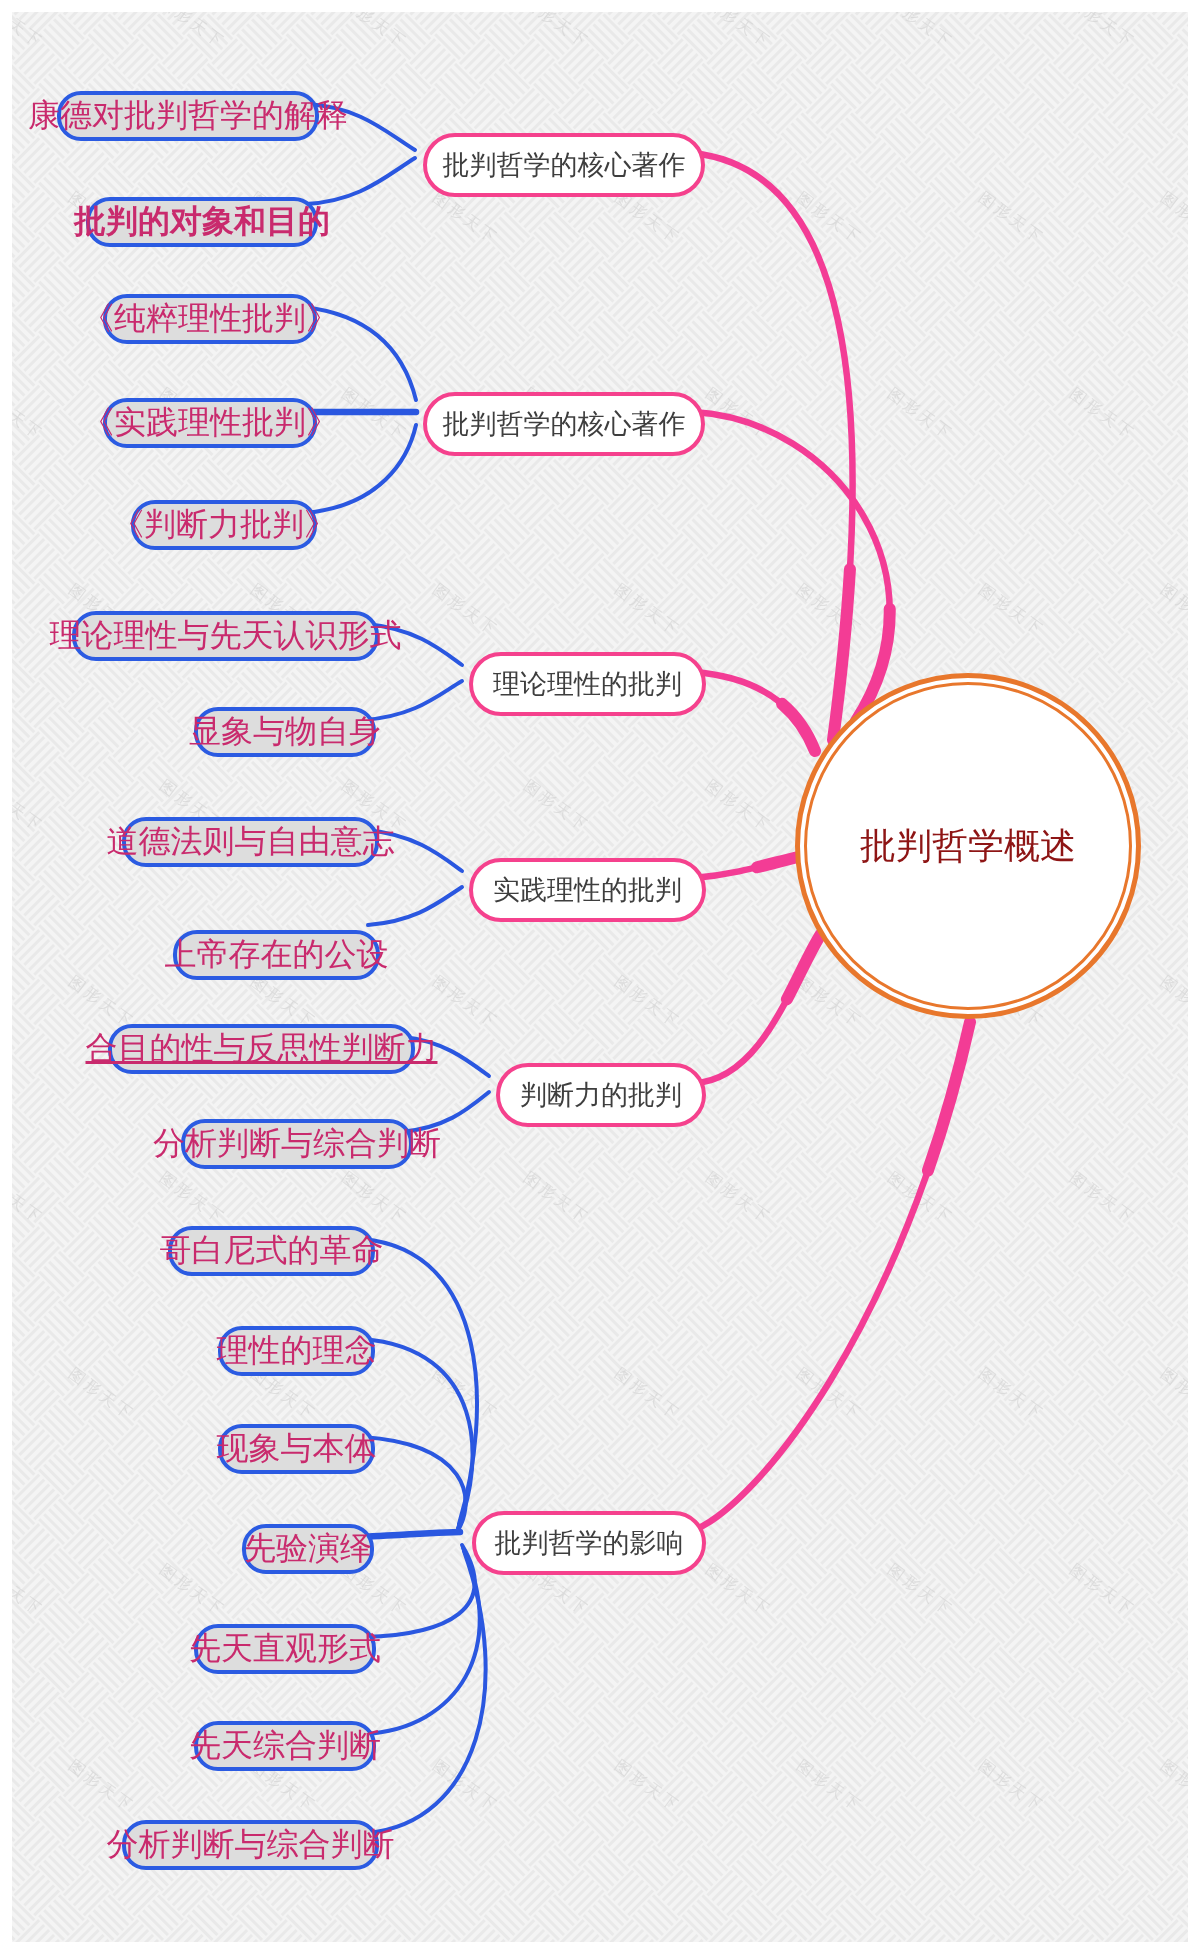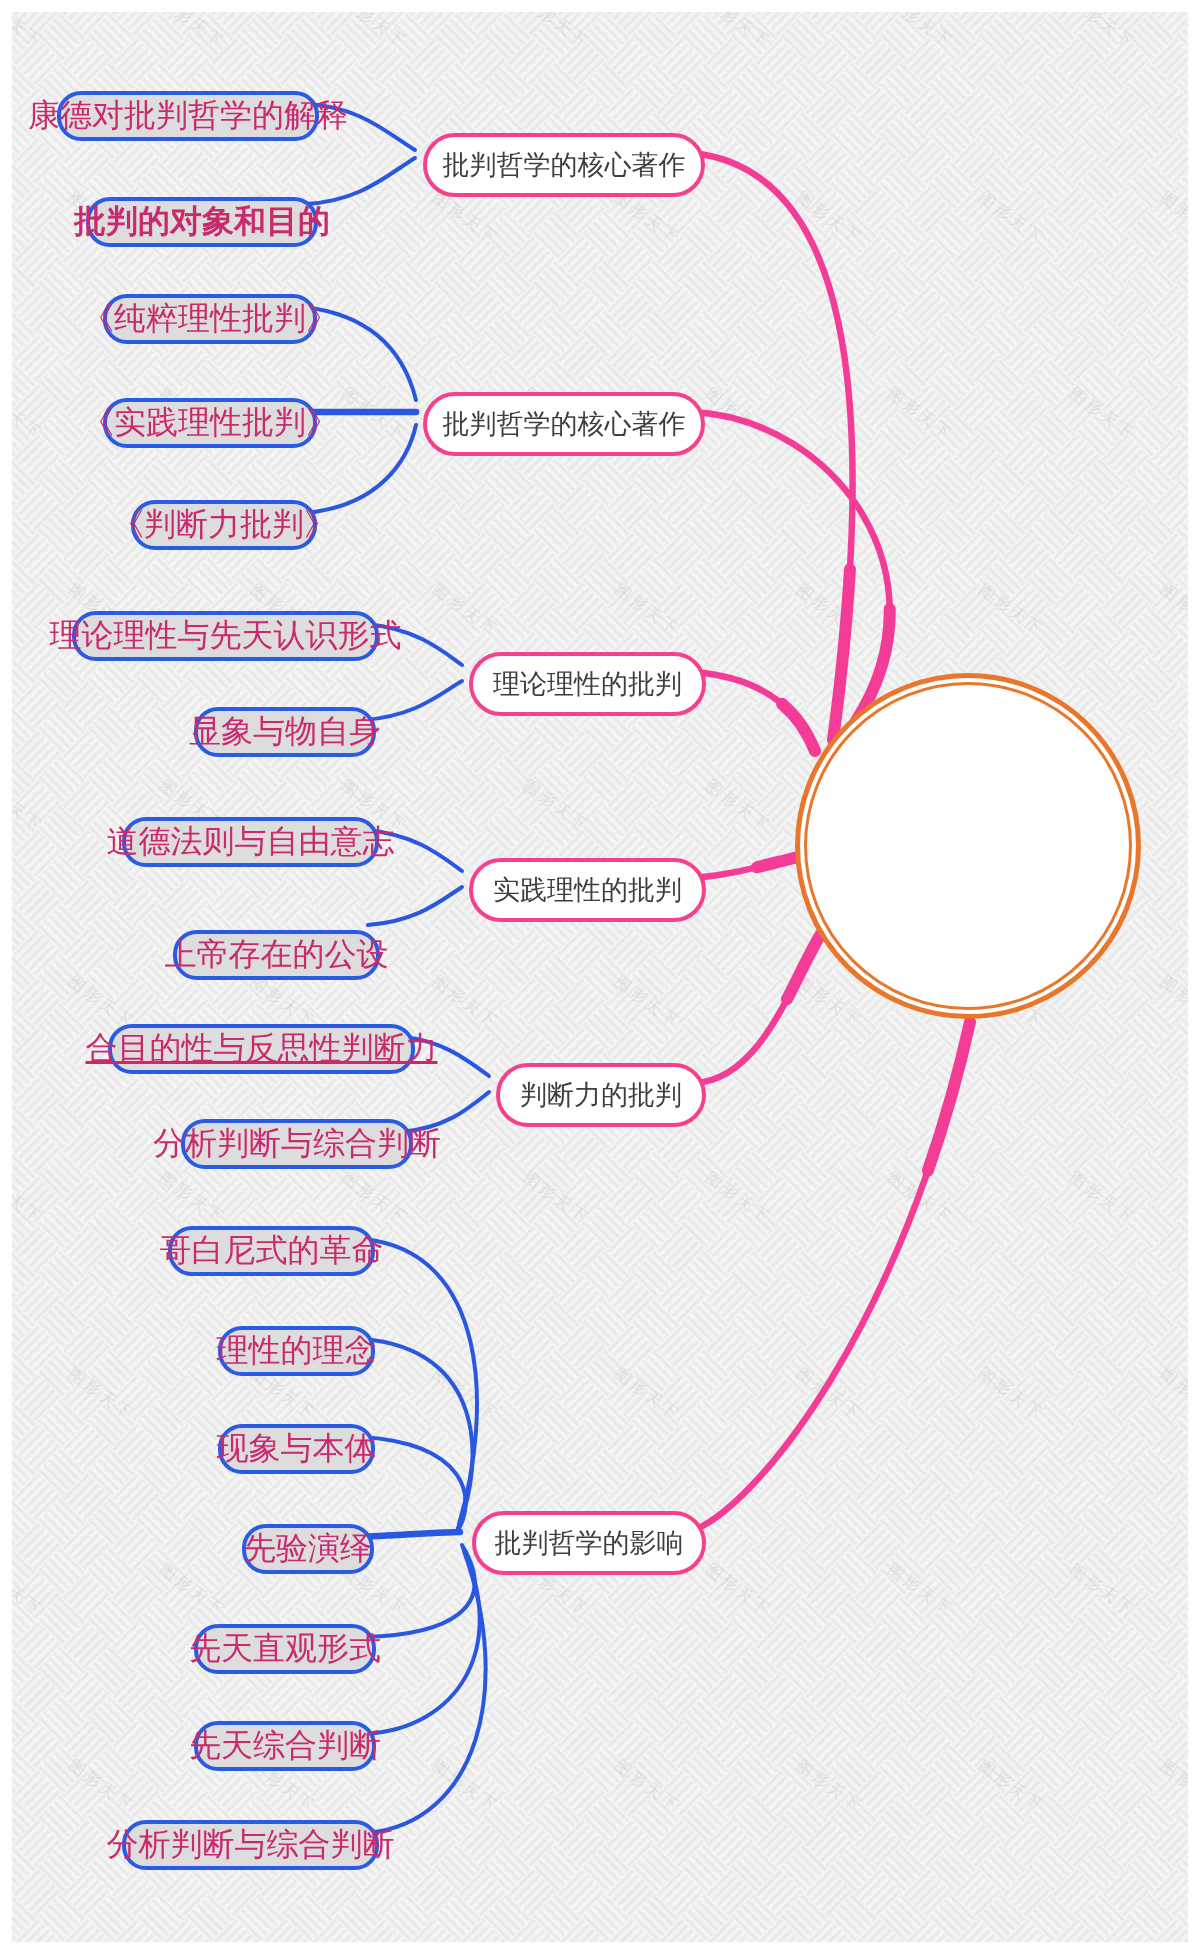--- a/index.html
+++ b/index.html
@@ -170,20 +170,21 @@
     <path class="b" d="M375,1449 C478,1456 490,1510 469,1544"></path>
     <path class="bw" d="M374,1549 C410,1547 440,1545 472,1544"></path>
     <path class="b" d="M376,1649 C460,1647 512,1620 474,1557"></path>
     <path class="b" d="M376,1746 C470,1741 520,1660 475,1560"></path>
     <path class="b" d="M379,1845 C490,1835 525,1700 476,1563"></path>
   </g>
 </svg>
 
 <div class="center-topic">
   <div class="center-ring"></div>
+  <span class="center-label">批判哲学概述</span>
 </div>
 
 <div class="node main" style="left:423px;top:133px;width:282px;">批判哲学的核心著作</div>
 <div class="node main" style="left:423px;top:392px;width:282px;">批判哲学的核心著作</div>
 <div class="node main" style="left:469px;top:652px;width:237px;text-align:right;">理论理性的批判</div>
 <div class="node main" style="left:469px;top:858px;width:237px;">实践理性的批判</div>
 <div class="node main" style="left:496px;top:1063px;width:210px;text-align:right;">判断力的批判</div>
 <div class="node main" style="left:472px;top:1511px;width:234px;">批判哲学的影响</div>
 
 <div class="node child" style="left:57px;top:91px;width:262px;">康德对批判哲学的解释</div>

